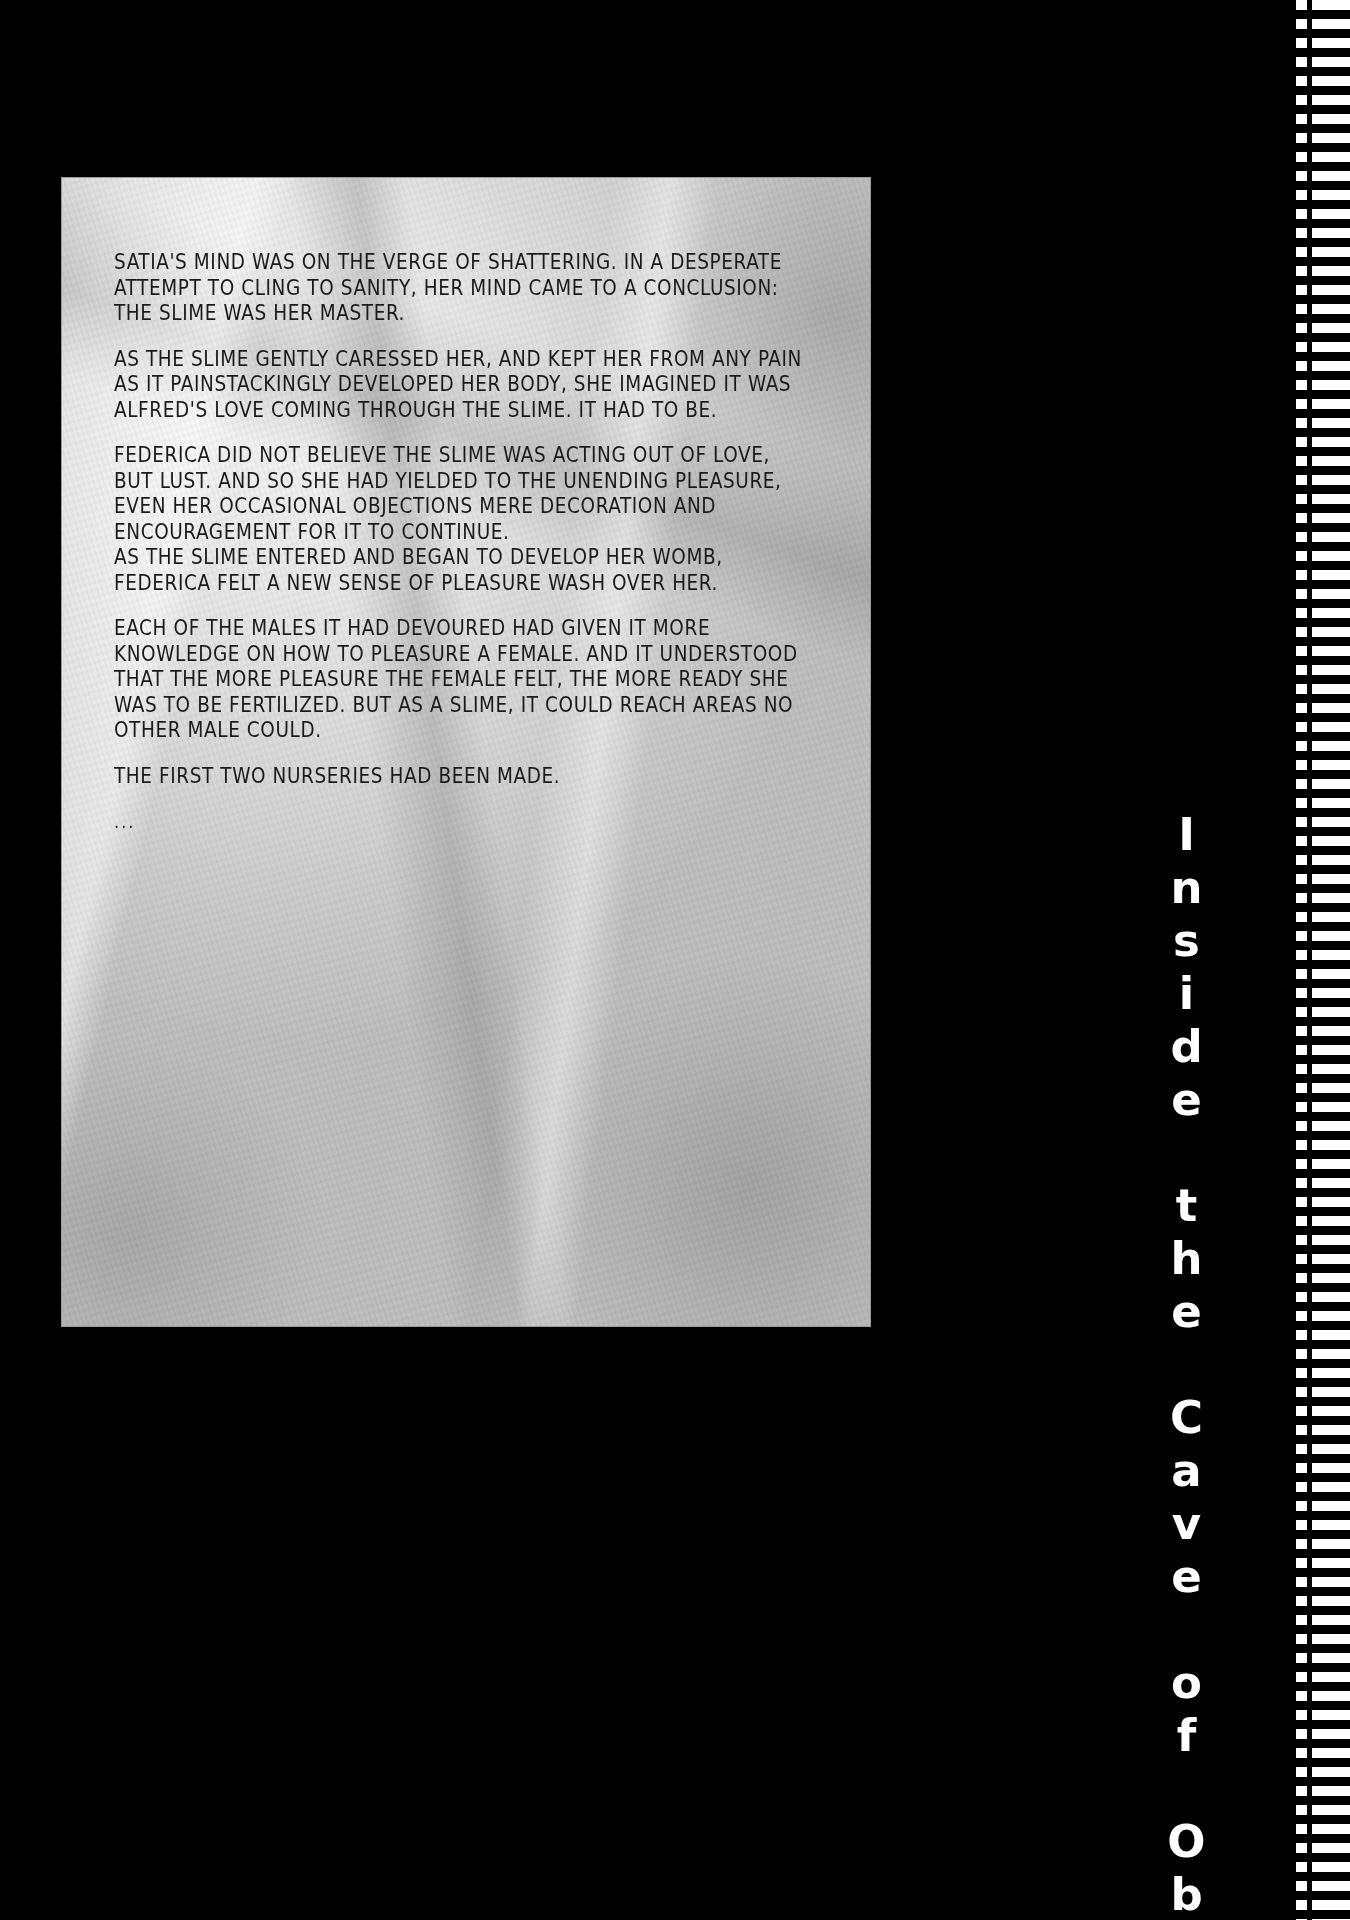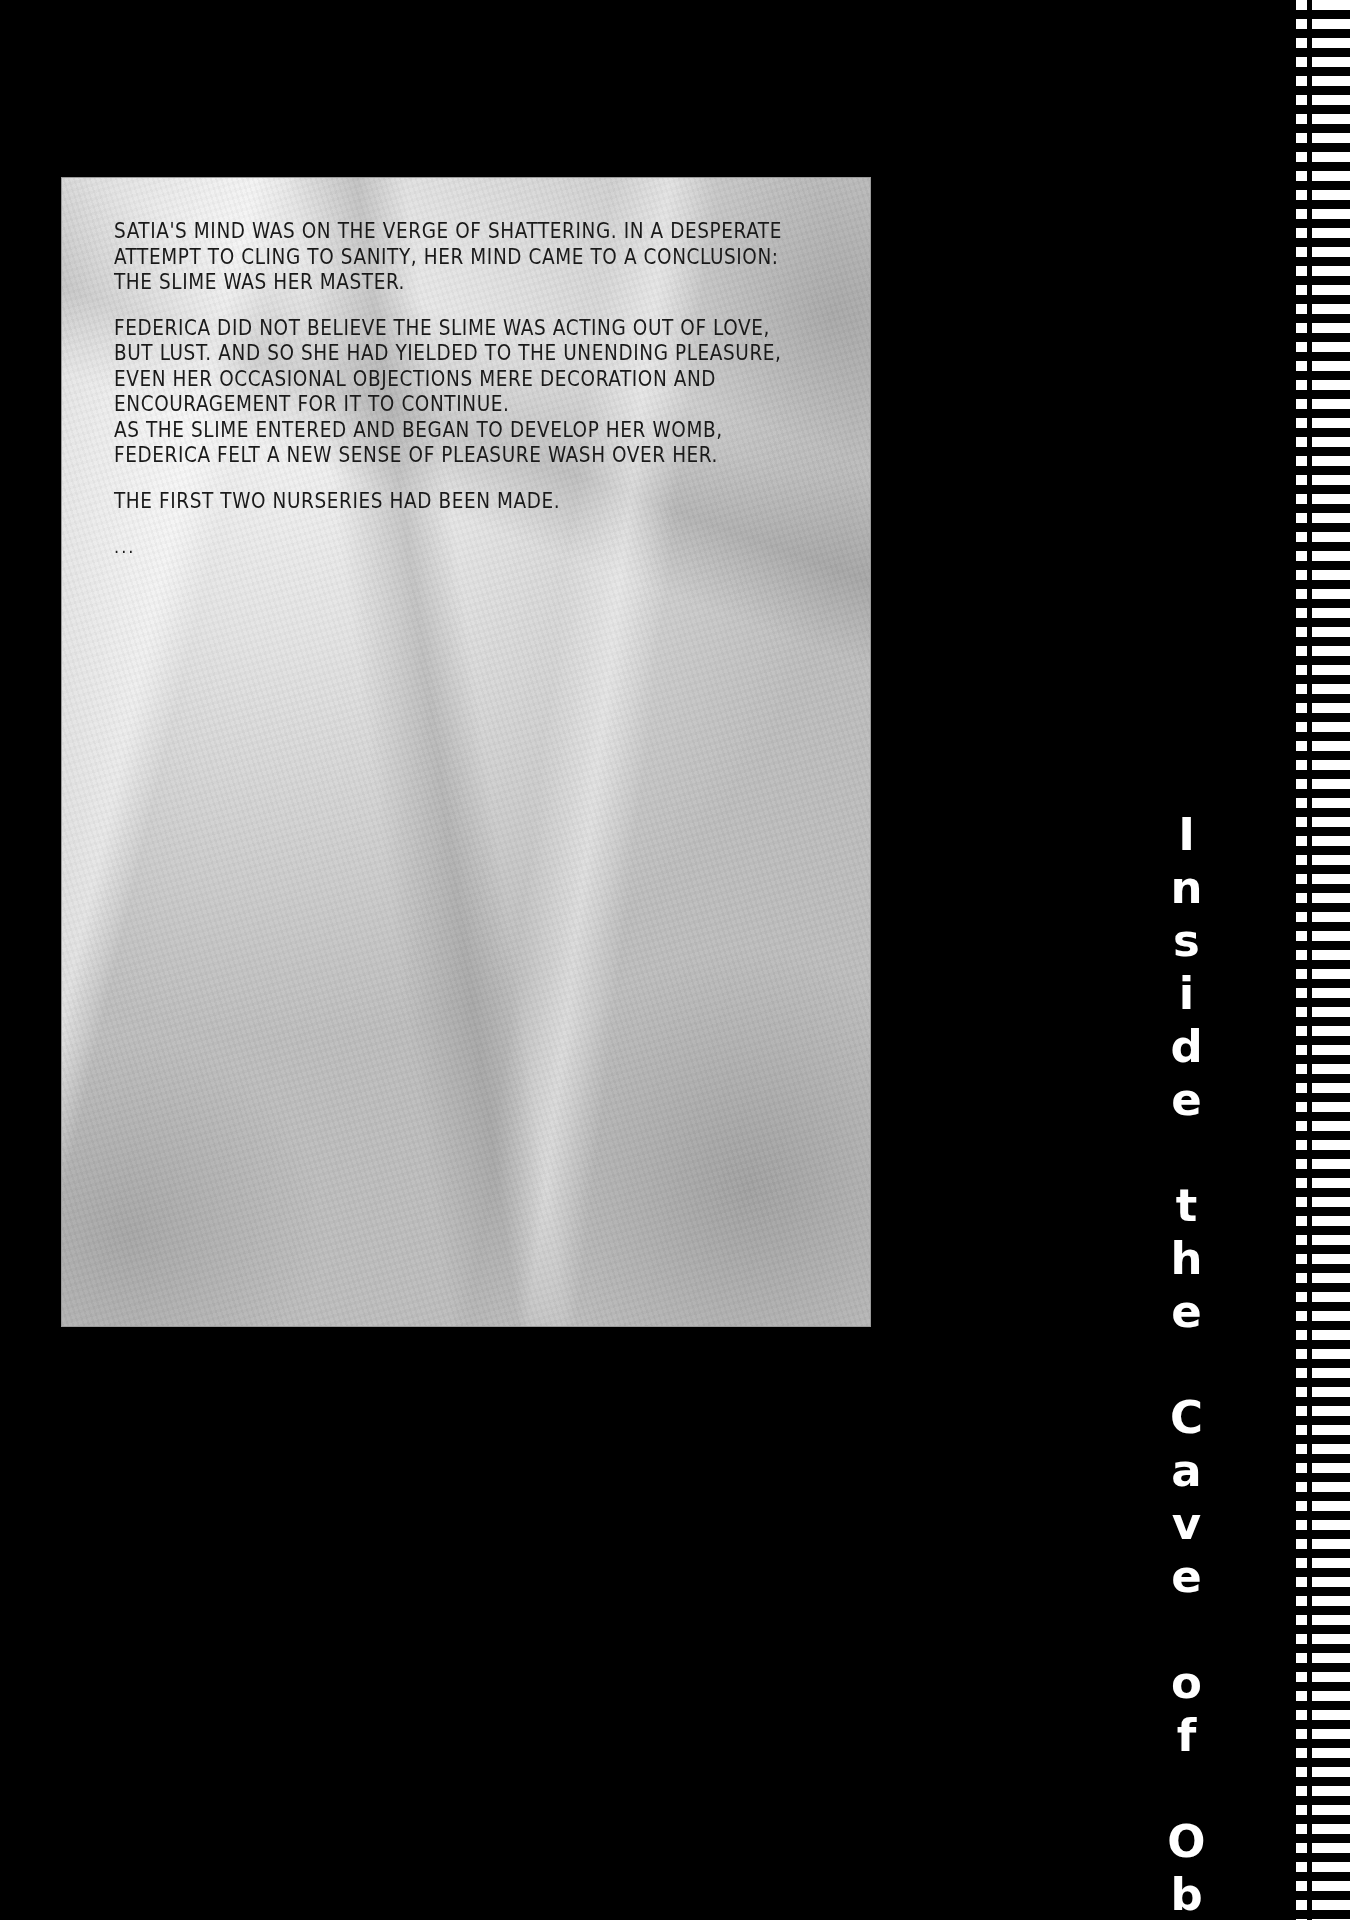--- a/index.html
+++ b/index.html
@@ -50,21 +50,21 @@
       repeating-linear-gradient(72deg, rgba(0,0,0,.035) 0 2px, rgba(255,255,255,.03) 2px 5px),
       repeating-linear-gradient(-15deg, rgba(0,0,0,.025) 0 3px, rgba(255,255,255,.025) 3px 7px);
     opacity: .7;
     pointer-events: none;
   }
 
   
   #story-body {
     position: absolute;
     left: 52px;
-    top: 41px;
+    top: 72px;
     width: 700px;
     z-index: 3;
   }
   .para {
     color: #1a1a1a;
     font-size: 20.5px;
     line-height: 25.5px;
     letter-spacing: .6px;
     margin: 0 0 20px 0;
     font-family: "DejaVu Sans", sans-serif;
@@ -133,22 +133,24 @@
     height: 1920px;
     background: #000000;
   }
 </style>
 </head>
 <body>
 
 <div id="paper-sheet">
   <div id="story-body">
     <p class="para">Satia's mind was on the verge of shattering. In a desperate attempt to cling to sanity, her mind came to a conclusion: the slime was her master.</p>
+    <p class="para">As the slime gently caressed her, and kept her from any pain as it painstackingly developed her body, she imagined it was Alfred's love coming through the slime. It had to be.</p>
     <p class="para">Federica did not believe the slime was acting out of love, but lust. And so she had yielded to the unending pleasure, even her occasional objections mere decoration and encouragement for it to continue.
 As the slime entered and began to develop her womb, Federica felt a new sense of pleasure wash over her.</p>
+    <p class="para">Each of the males it had devoured had given it more knowledge on how to pleasure a female. And it understood that the more pleasure the female felt, the more ready she was to be fertilized. But as a slime, it could reach areas no other male could.</p>
     <p class="para">The first two nurseries had been made.</p>
     <p class="para ellipsis">...</p>
   </div>
 </div>
 
 <div id="vertical-title">
   <span class="vt-text">Inside the Cave of Obscenity</span>
 </div>
 
 <div id="edge-strip">

